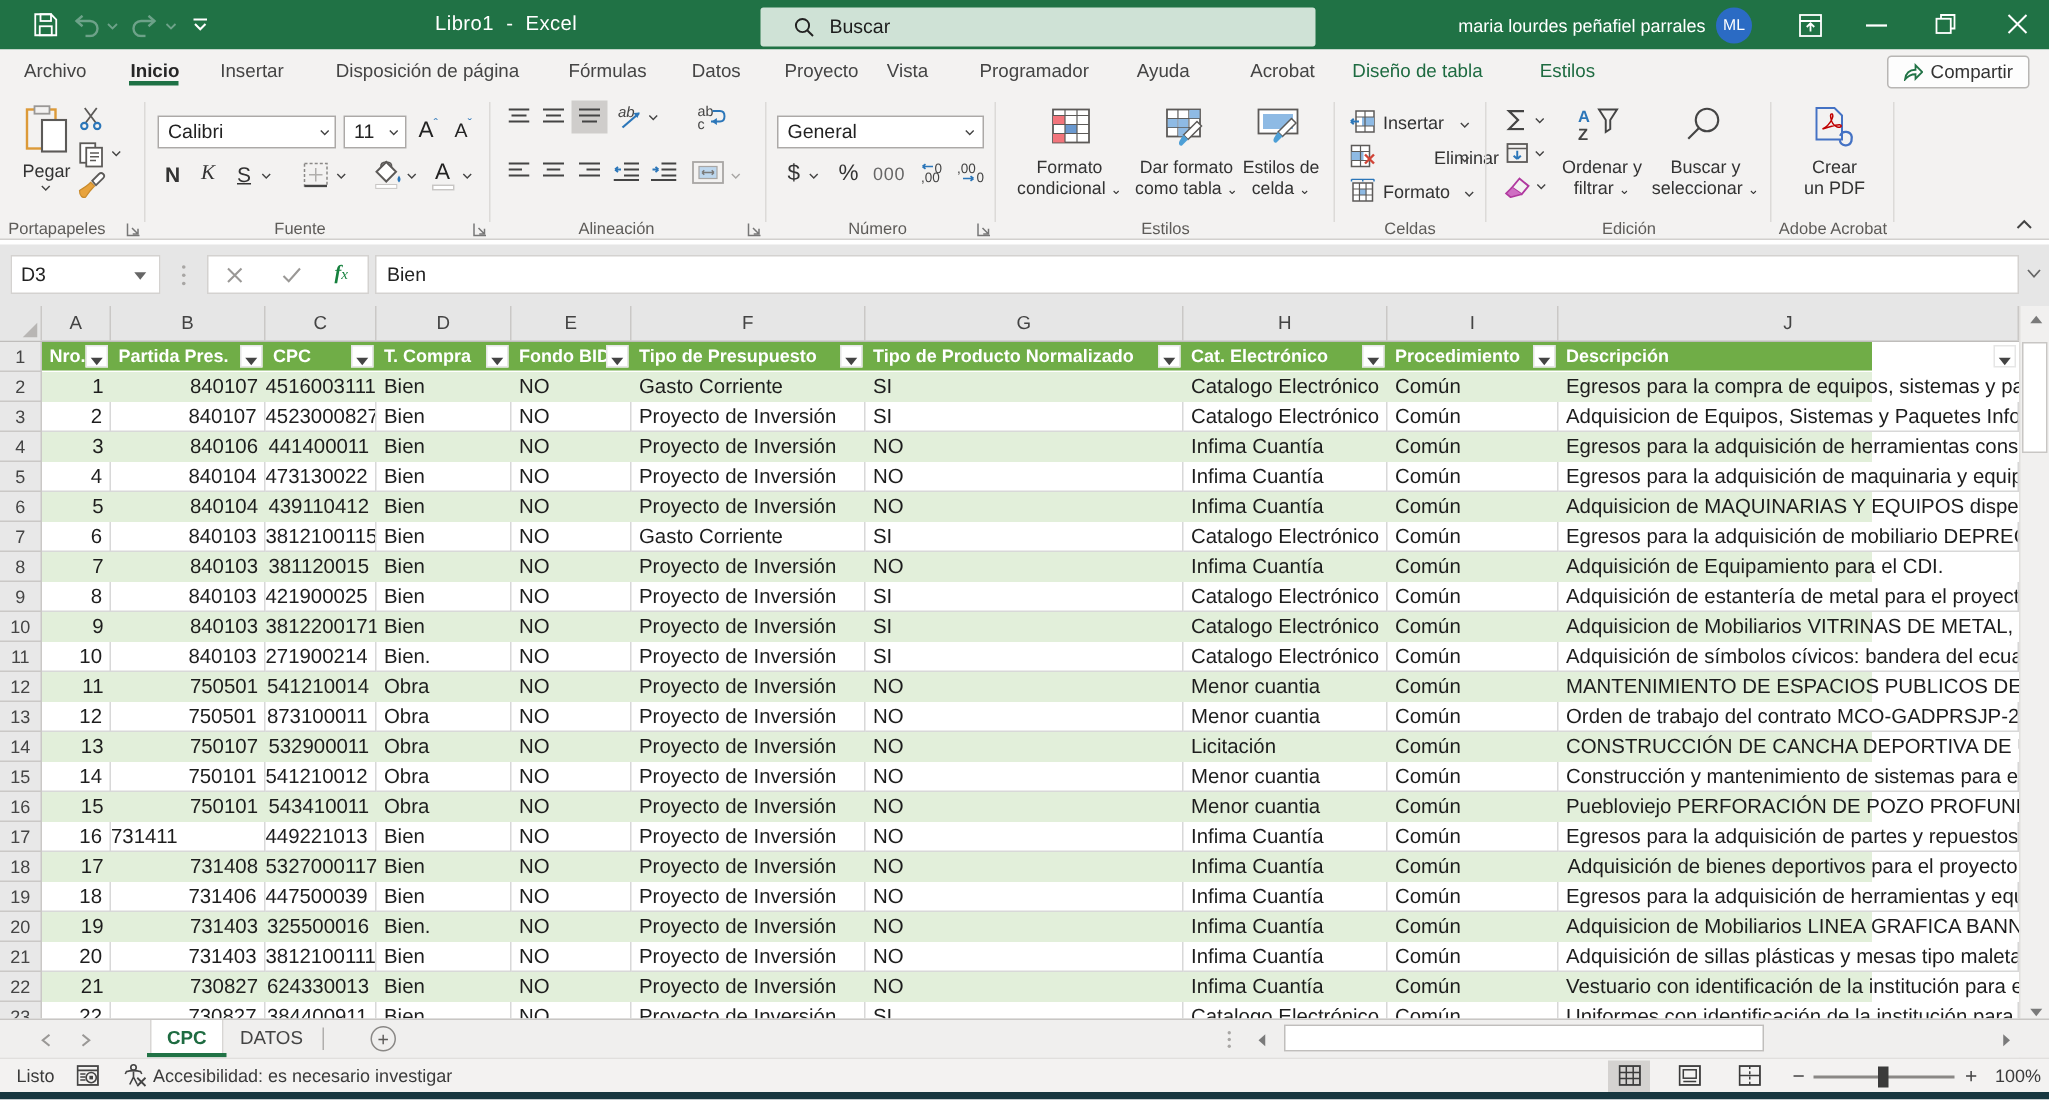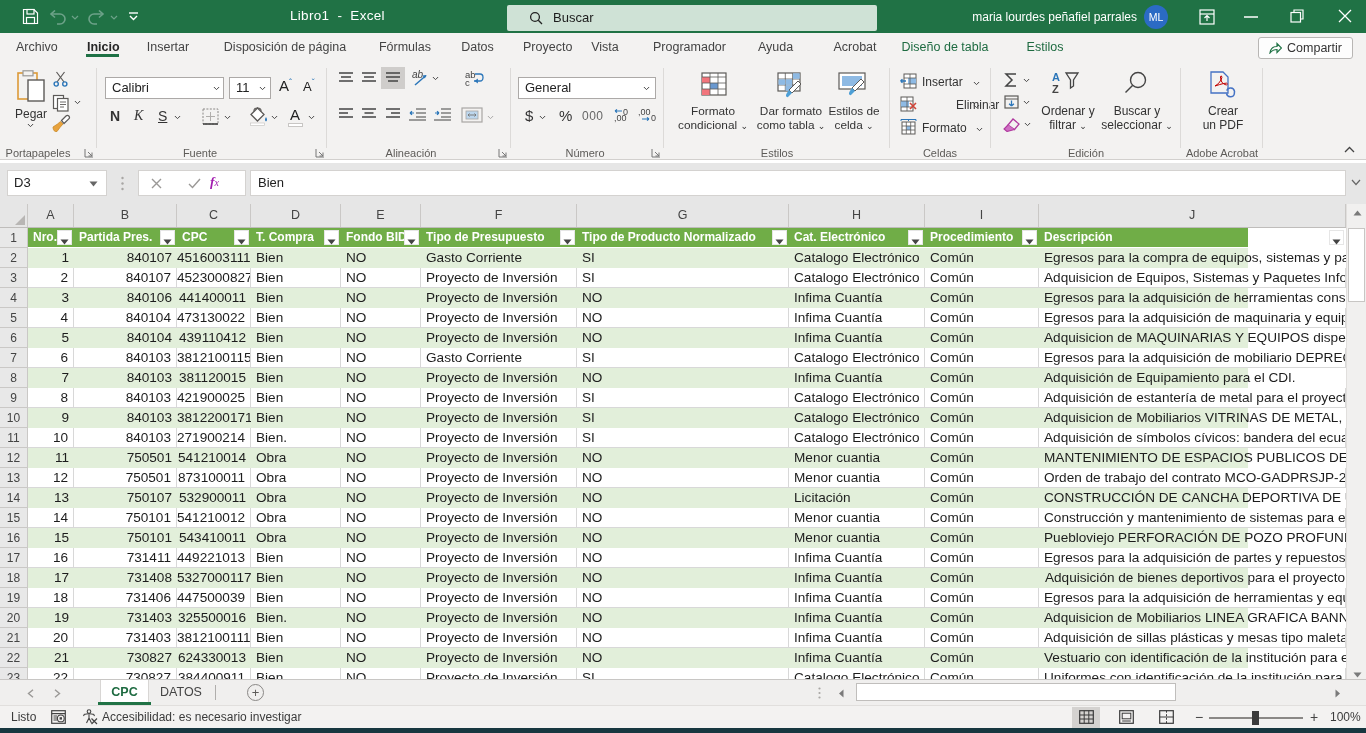--- a/index.html
+++ b/index.html
@@ -425,21 +425,21 @@
         <circle cx="1.5" cy="7.5" r="1.2" fill="#a8a6a4"></circle>
         <circle cx="1.5" cy="13" r="1.2" fill="#a8a6a4"></circle>
       </svg>
   <div class="fbox" style="left:138px;width:108px;">
     <svg style="position:absolute;left:12px;top:7px" width="11" height="11" viewBox="0 0 11 11">
           <path d="M1 1 L10 10 M10 1 L1 10" stroke="#9a9896" stroke-width="1.4"></path>
         </svg>
     <svg style="position:absolute;left:49px;top:7px" width="13" height="11" viewBox="0 0 13 11">
           <path d="M1 6 L4.5 9.5 L12 1" fill="none" stroke="#9a9896" stroke-width="1.4"></path>
         </svg>
-    <span style="position:absolute;left:71px;top:3px;font-size:13.5px;font-style:italic;font-family:'Liberation Serif',serif;color:#a21caf;"><b>f</b><span style="font-size:10px;">x</span></span>
+    <span style="position:absolute;left:84px;top:3px;font-size:13.5px;font-style:italic;font-family:'Liberation Serif',serif;color:#15803d;"><b>f</b><span style="font-size:10px;">x</span></span>
   </div>
   <div class="fbox" style="left:250px;width:1096px;">
     <span style="position:absolute;left:7px;top:4px;font-size:13px;color:#222;">Bien</span>
   </div>
   <svg style="position:absolute;left:1351px;top:16px" width="10" height="7" viewBox="0 0 10 7">
         <path d="M1 1 L5 5.5 L9 1" fill="none" stroke="#666" stroke-width="1.2"></path>
       </svg>
 </div>
 
 <div id="sheet">
@@ -721,21 +721,21 @@
           <div class="c" style="left:223px;width:90px;padding-left:5px;text-align:left;">Obra</div>
           <div class="c" style="left:313px;width:80px;padding-left:5px;text-align:left;">NO</div>
           <div class="c" style="left:393px;width:156px;padding-left:5px;text-align:left;">Proyecto de Inversión</div>
           <div class="c" style="left:549px;width:212px;padding-left:5px;text-align:left;">NO</div>
           <div class="c" style="left:761px;width:136px;padding-left:5px;text-align:left;">Menor cuantia</div>
           <div class="c" style="left:897px;width:114px;padding-left:5px;text-align:left;">Común</div>
           <div class="c" style="left:1011px;width:307px;padding-left:5px;text-align:left;">Puebloviejo PERFORACIÓN DE POZO PROFUNDO DE</div>
         </div>
 <div class="row plain" style="top:320px;height:20px">
           <div class="c" style="left:0px;width:46px;padding-right:5px;text-align:right;">16</div>
-          <div class="c" style="left:46px;width:103px;padding-right:5px;text-align:right;">731411</div>
+          <div class="c" style="left:46px;width:103px;padding-right:5px;text-align:left;">731411</div>
           <div class="c" style="left:149px;width:74px;padding-right:5px;text-align:right;">449221013</div>
           <div class="c" style="left:223px;width:90px;padding-left:5px;text-align:left;">Bien</div>
           <div class="c" style="left:313px;width:80px;padding-left:5px;text-align:left;">NO</div>
           <div class="c" style="left:393px;width:156px;padding-left:5px;text-align:left;">Proyecto de Inversión</div>
           <div class="c" style="left:549px;width:212px;padding-left:5px;text-align:left;">NO</div>
           <div class="c" style="left:761px;width:136px;padding-left:5px;text-align:left;">Infima Cuantía</div>
           <div class="c" style="left:897px;width:114px;padding-left:5px;text-align:left;">Común</div>
           <div class="c" style="left:1011px;width:307px;padding-left:5px;text-align:center;">Egresos para la adquisición de partes y repuestos</div>
         </div>
 <div class="row band" style="top:340px;height:20px">

